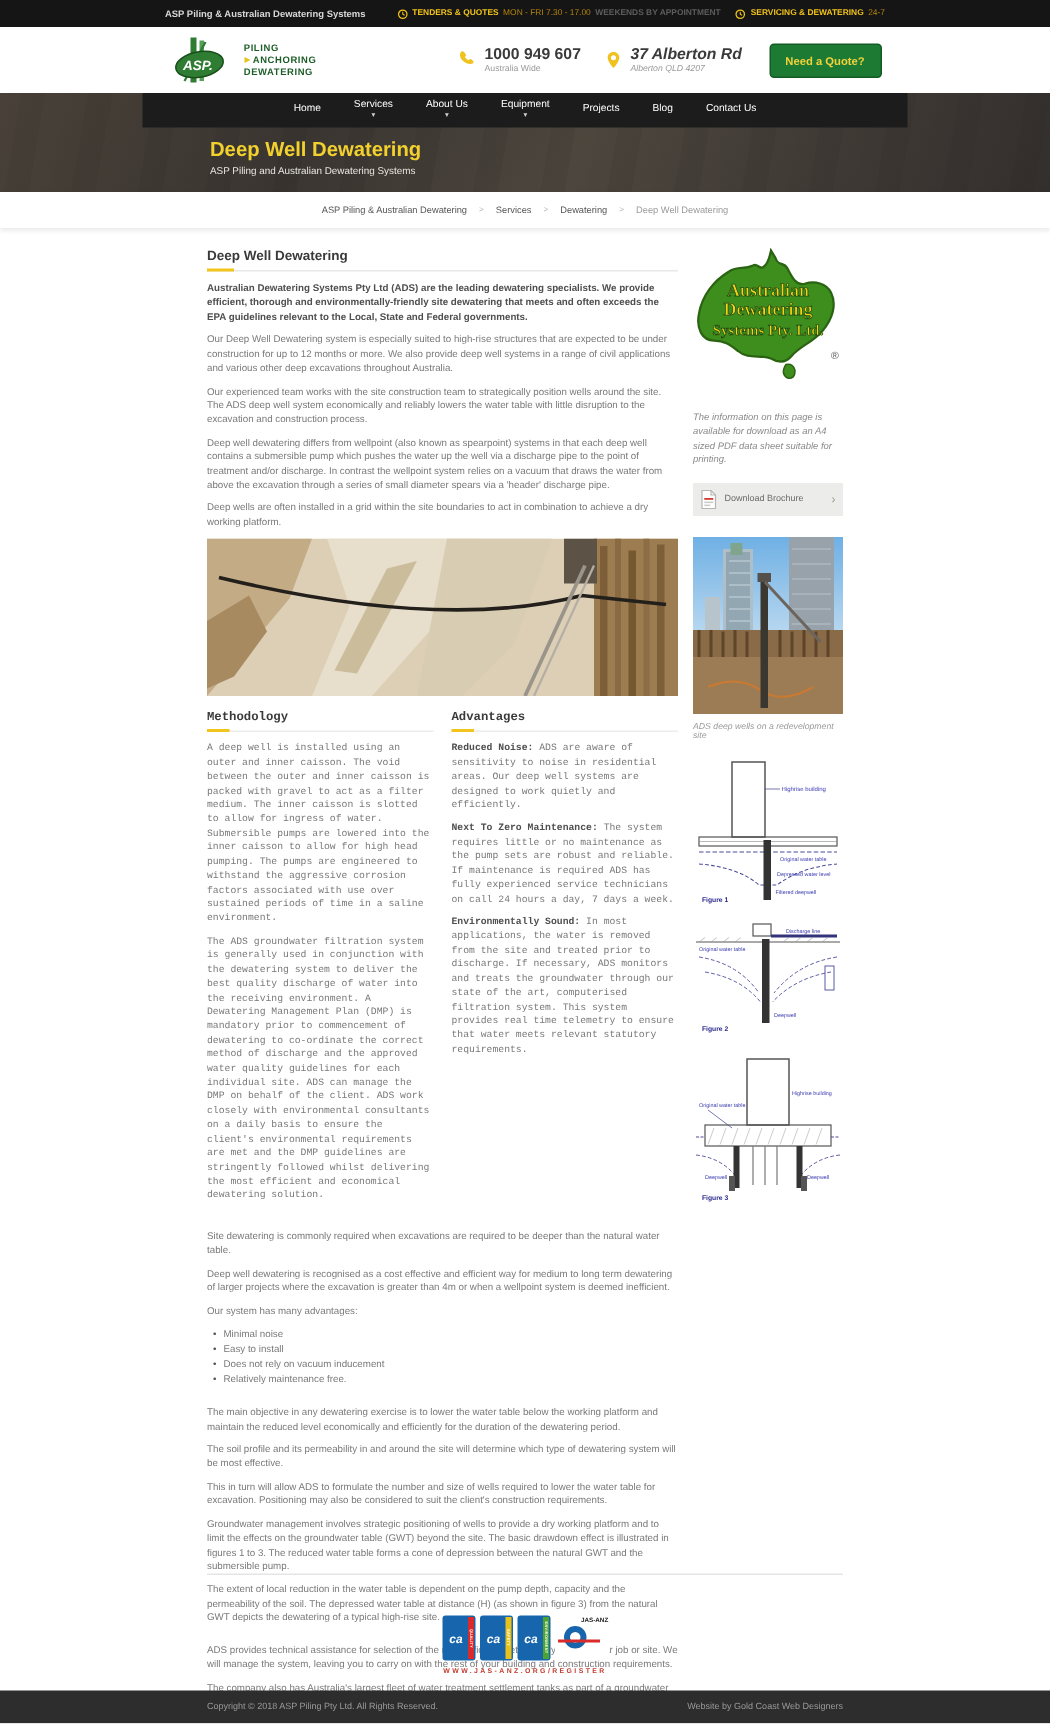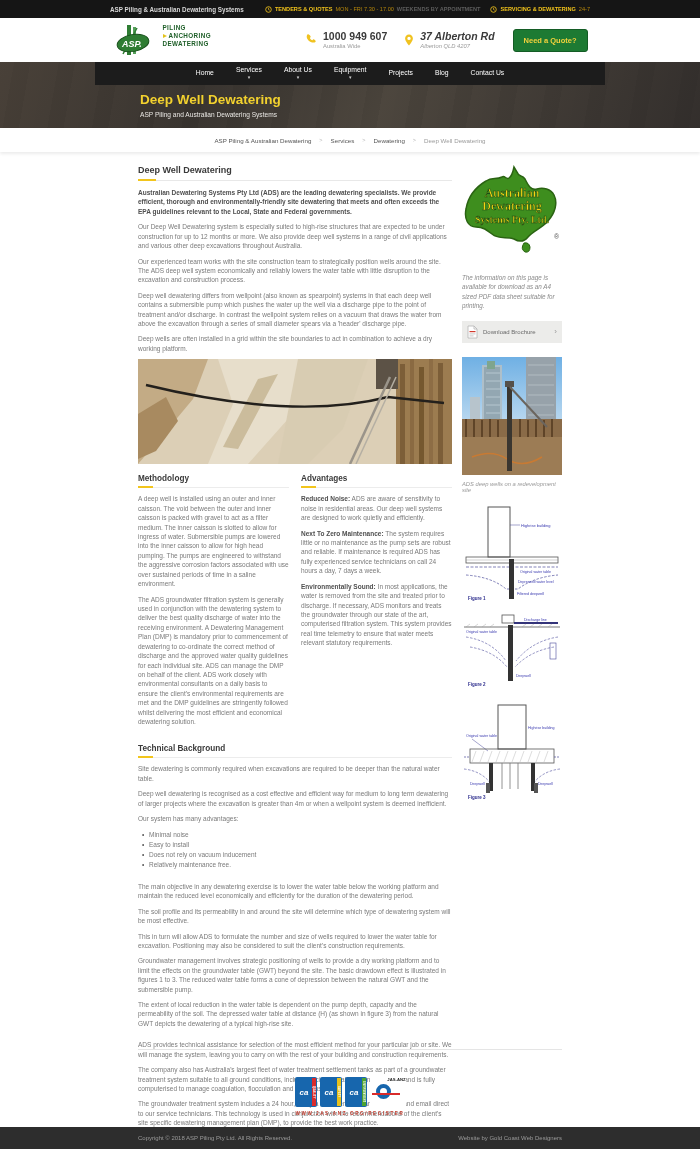--- a/index.html
+++ b/index.html
@@ -14,21 +14,21 @@
   .topbar-right { display:flex; align-items:center; gap:10px; }
   .tb-group { display:flex; align-items:center; gap:3px; font-size:5.6px; }
   .tb-label { color:#f0c21b; font-weight:bold; }
   .tb-hours { color:#b5860a; }
   .tb-note { color:#5d5d5d; font-weight:bold; }
   .clock { width:7px; height:7px; flex:0 0 auto; }
 
   
   .header { height:44px; background:#fff; display:flex; align-items:center; }
   .header-inner { width:475px; margin:0 auto; display:flex; align-items:center; }
-  .logo-wrap { display:flex; align-items:flex-start; gap:4px; }
+  .logo-wrap { display:flex; align-items:center; gap:4px; }
   .logo-lines { display:flex; flex-direction:column; gap:1px; }
   .logo-line { color:#1d5e27; font-weight:bold; font-size:6.3px; letter-spacing:.4px; display:flex; align-items:center; gap:2px; }
   .tri { width:0; height:0; border-top:2.5px solid transparent; border-bottom:2.5px solid transparent; border-left:4px solid #e3c31c; }
   .contact { display:flex; align-items:center; gap:5px; margin-left:auto; }
   .contact + .contact { margin-left:16px;font-style:italic; }
   .c-big { font-size:10.5px; font-weight:bold; color:#3a3a3a; line-height:1.1; }
   .c-sub { font-size:5.8px; color:#9a9a9a; }
   .quote-btn { margin-left:18px; background:#1d7a33; border:1px solid #145c25; border-radius:3px; color:#f2d23c; font-weight:bold; font-size:7.5px; padding:6px 10px; cursor:pointer; font-family:"Liberation Sans",sans-serif; }
 
   
@@ -54,21 +54,21 @@
   .main-col { width:314px; }
   .side-col { width:100px; }
 
   h2.sec { font-size:9px; color:#3a3a3a; padding-bottom:5px; border-bottom:1px solid #e8e8e8; position:relative; margin-bottom:7px; }
   h2.sec:after { content:""; position:absolute; left:0; bottom:-1px; width:18px; height:2px; background:#f2c51c; }
   h3.sec { font-size:8.2px; color:#3a3a3a; padding-bottom:4px; border-bottom:1px solid #ececec; position:relative; margin-bottom:6px; }
   h3.sec:after { content:""; position:absolute; left:0; bottom:-1px; width:15px; height:2px; background:#f2c51c; }
   .main-col p { font-size:6.5px; color:#7a7a7a; line-height:1.45; margin-bottom:6px; }
   .main-col p.lead { color:#4f4f4f; font-weight:bold; }
   .photo-main { margin:4px 0 10px; display:block; }
-  .two-col { display:flex; gap:12px; margin-top:4px; }
+  .two-col { display:flex; gap:12px; margin-top:4px;font-family:Liberation Mono, monospace; }
   .two-col .col { width:151px; }
   .adv b { color:#4f4f4f; }
   ul.plain { list-style:none; margin:2px 0 8px 4px; }
   ul.plain li { font-size:6.5px; color:#7a7a7a; line-height:1.55; padding-left:7px; position:relative; }
   ul.plain li:before { content:"•"; position:absolute; left:0; color:#555; }
   .spacer-sec { margin-top:12px; }
 
   
   .side-box { background:#f0f0ee; padding:8px 8px 16px; margin-top:8px; }
   .side-box h4 { font-size:7.8px; color:#3a3a3a; padding-bottom:4px; border-bottom:1px solid #e0e0de; position:relative; margin-bottom:8px; }
@@ -237,21 +237,20 @@
         </div>
         <div class="col">
           <h3 class="sec">Advantages</h3>
           <p class="adv"><b>Reduced Noise:</b> <span>ADS are aware of sensitivity to noise in residential areas. Our deep well systems are designed to work quietly and efficiently.</span></p>
           <p class="adv"><b>Next To Zero Maintenance:</b> <span>The system requires little or no maintenance as the pump sets are robust and reliable. If maintenance is required ADS has fully experienced service technicians on call 24 hours a day, 7 days a week.</span></p>
           <p class="adv"><b>Environmentally Sound:</b> <span>In most applications, the water is removed from the site and treated prior to discharge. If necessary, ADS monitors and treats the groundwater through our state of the art, computerised filtration system. This system provides real time telemetry to ensure that water meets relevant statutory requirements.</span></p>
         </div>
       </div>
 
       <div class="spacer-sec">
-        <h3 class="sec">Technical Background</h3>
         <p>Site dewatering is commonly required when excavations are required to be deeper than the natural water table.</p>
         <p>Deep well dewatering is recognised as a cost effective and efficient way for medium to long term dewatering of larger projects where the excavation is greater than 4m or when a wellpoint system is deemed inefficient.</p>
         <p>Our system has many advantages:</p>
         <ul class="plain">
           <li>Minimal noise</li>
           <li>Easy to install</li>
           <li>Does not rely on vacuum inducement</li>
           <li>Relatively maintenance free.</li>
         </ul>
       </div>

